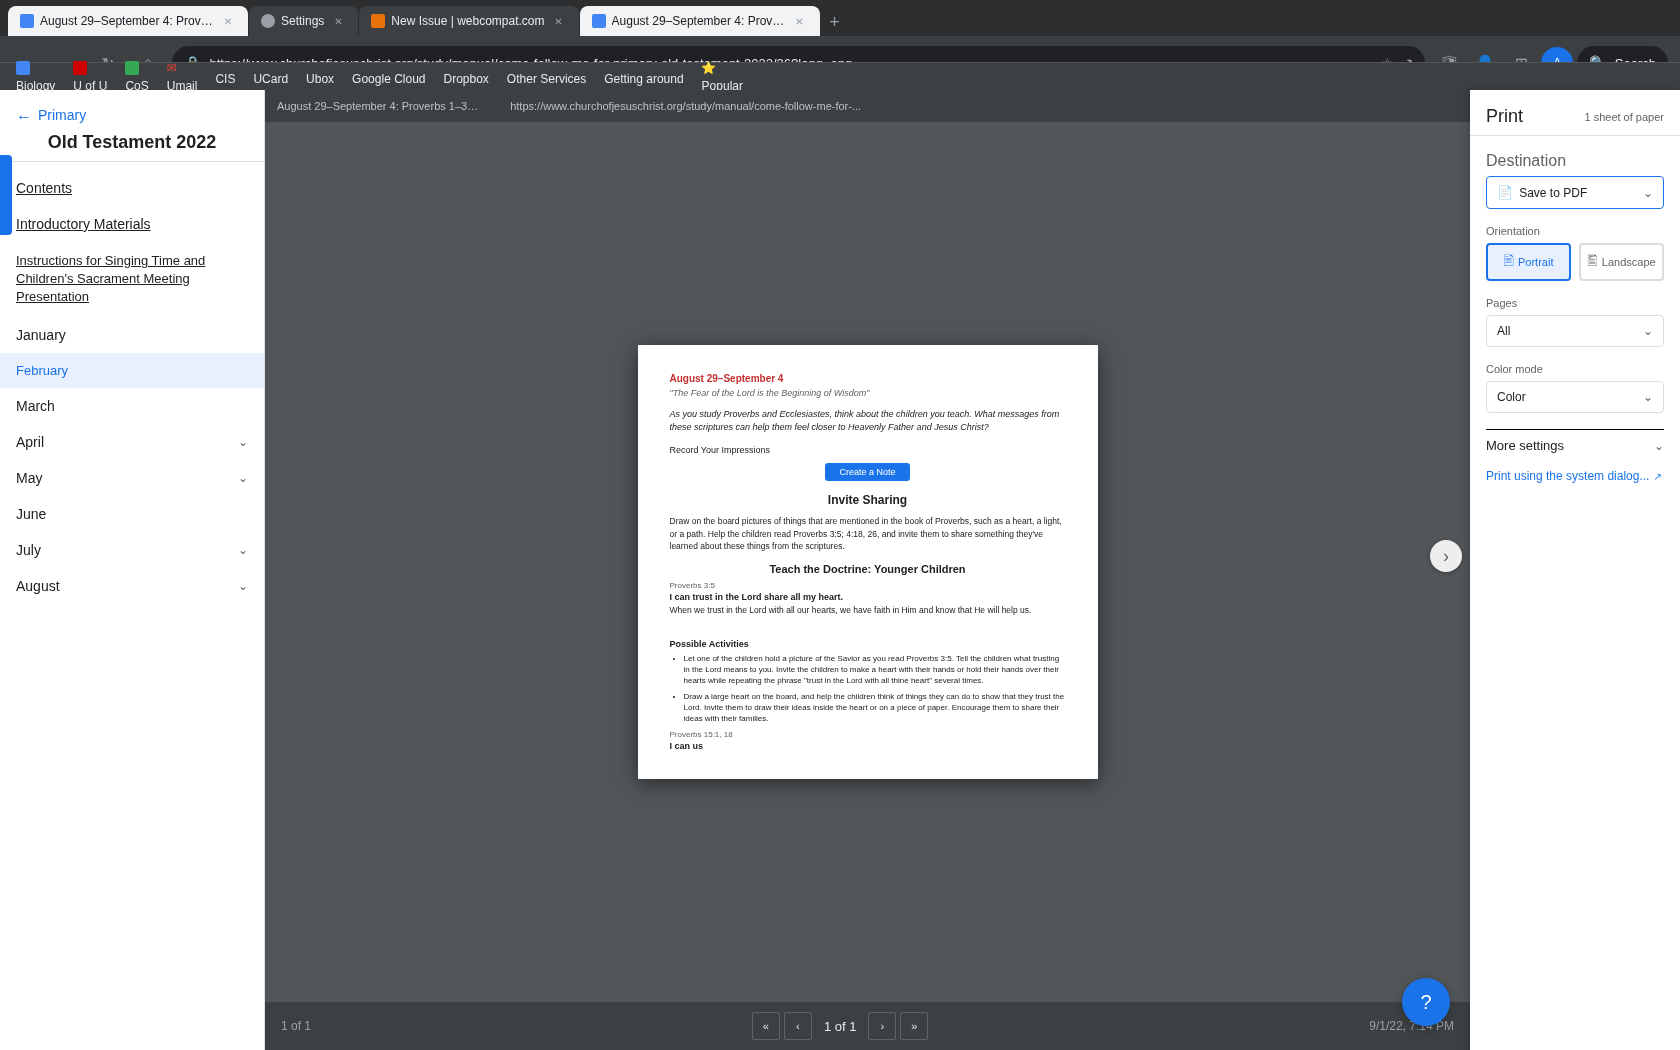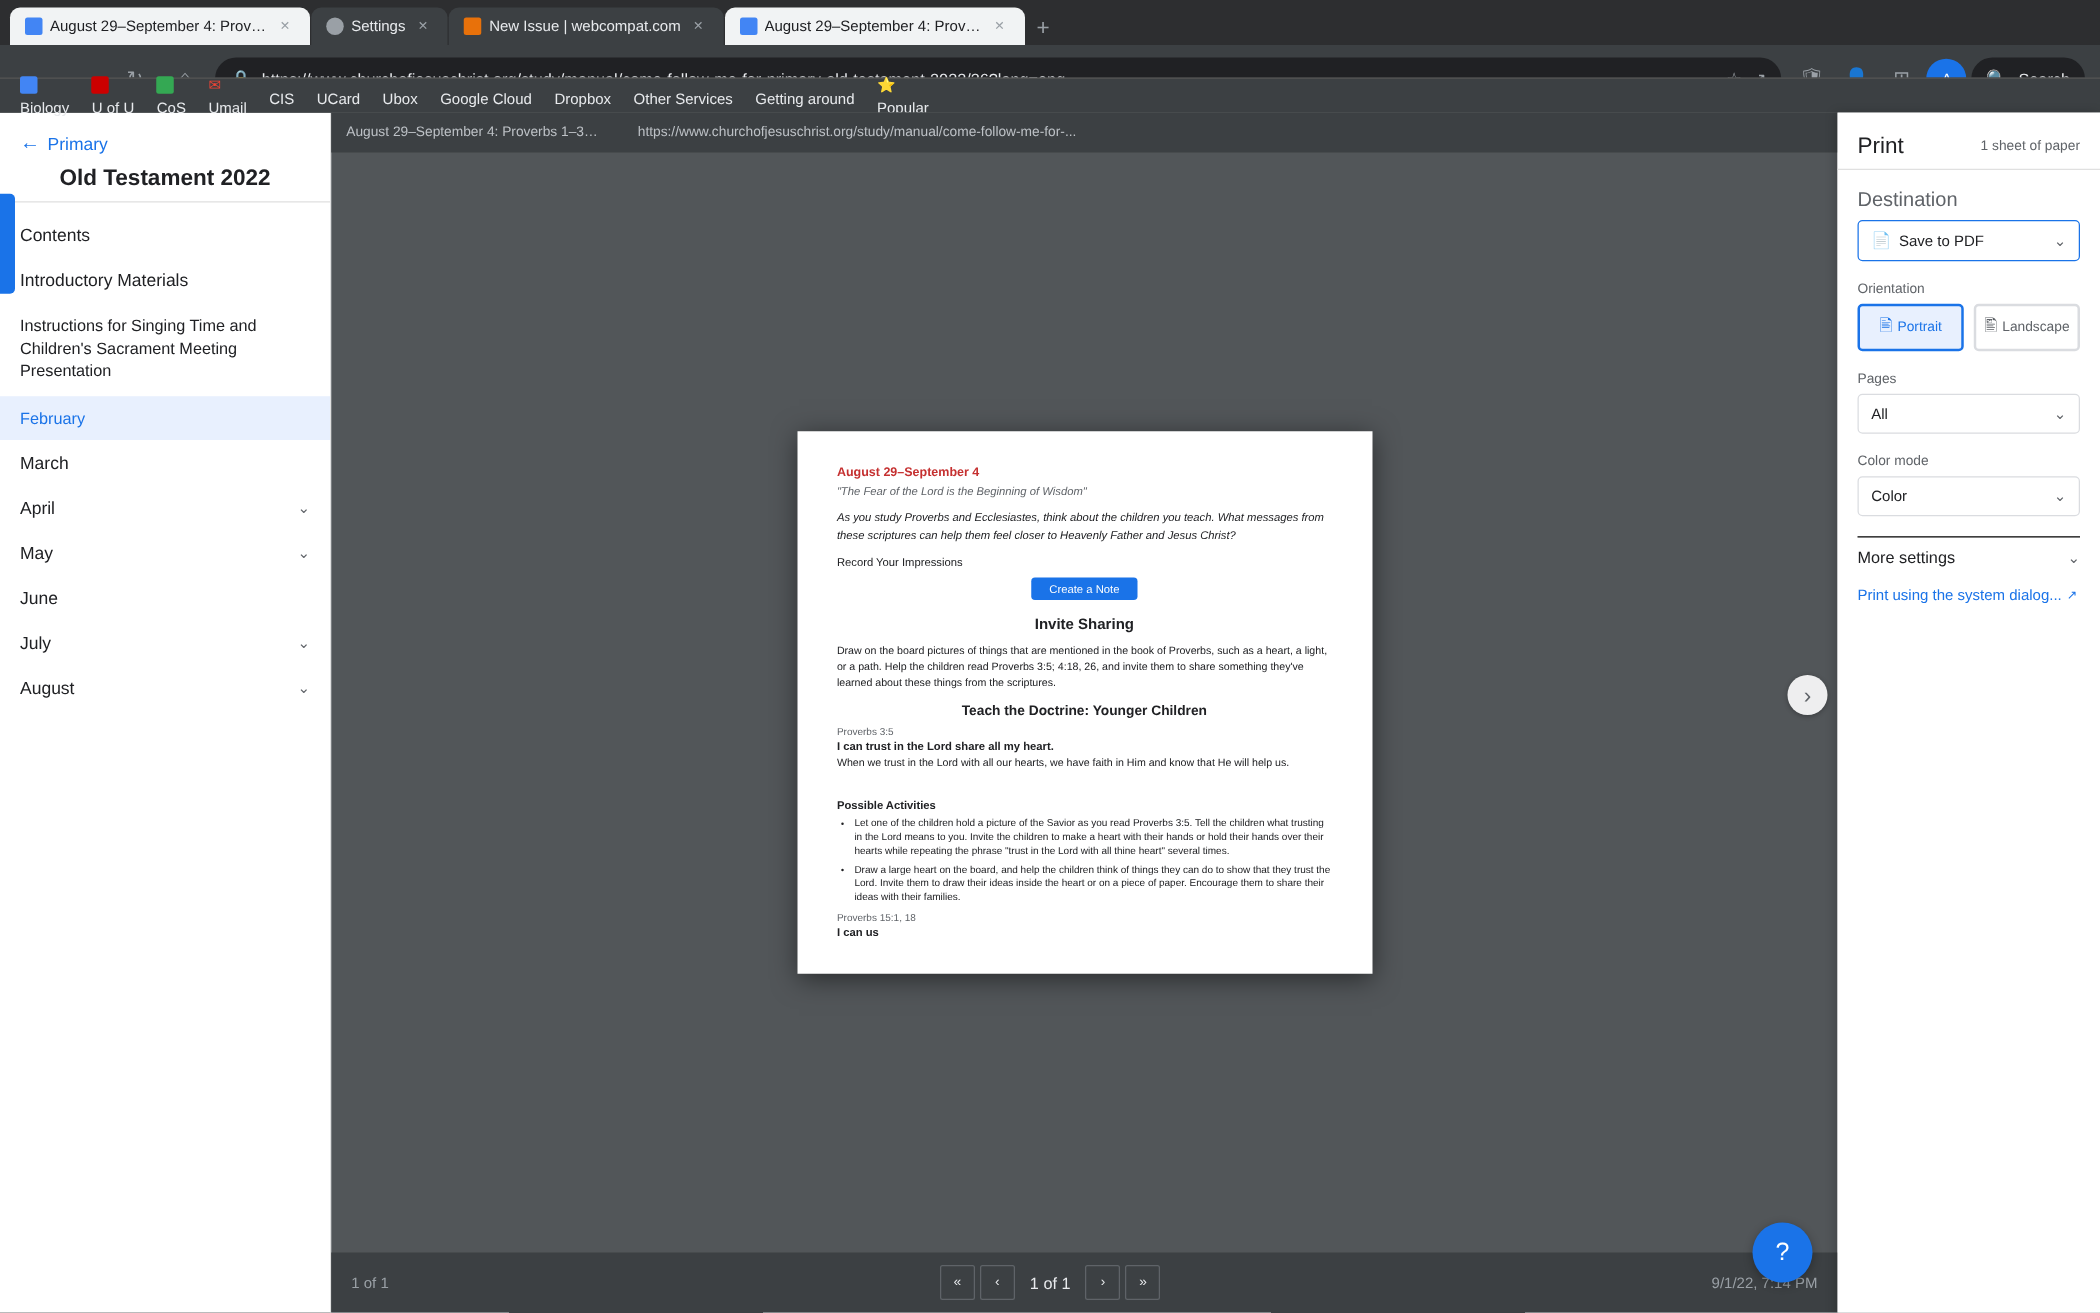--- a/index.html
+++ b/index.html
@@ -33,21 +33,21 @@
     
     .main-layout { display: flex; width: 100%; height: calc(1050px - 90px); }
 
     
     .sidebar { width: 265px; height: 100%; background: #fff; border-right: 1px solid #e0e0e0; display: flex; flex-direction: column; overflow: hidden; flex-shrink: 0; }
     .sidebar-header { padding: 16px 16px 8px; border-bottom: 1px solid #e0e0e0; }
     .sidebar-back { display: flex; align-items: center; gap: 6px; color: #1a73e8; font-size: 14px; cursor: pointer; margin-bottom: 8px; }
     .sidebar-back-icon { font-size: 16px; }
     .sidebar-title { font-size: 18px; font-weight: 600; color: #202124; text-align: center; }
     .sidebar-nav { flex: 1; overflow-y: auto; padding: 8px 0; }
-    .sidebar-item { padding: 10px 16px; font-size: 14px; color: #202124; cursor: pointer; }
+    .sidebar-item { padding: 10px 16px; font-size: 14px; color: #202124; cursor: pointer; text-decoration: underline; }
     .sidebar-item-with-sub { display: flex; align-items: center; justify-content: space-between; padding: 10px 16px; font-size: 14px; color: #202124; cursor: pointer; }
     .sidebar-chevron { font-size: 12px; color: #5f6368; }
     .sidebar-highlighted { background: #e8f0fe; color: #1a73e8; font-weight: 500; padding: 10px 16px; font-size: 13px; cursor: pointer; }
 
     
     .content-area { flex: 1; height: 100%; overflow-y: auto; background: #fff; position: relative; }
     .content-main { padding: 32px 48px; max-width: 900px; }
     .content-date { color: #1a73e8; font-size: 14px; font-weight: 500; margin-bottom: 8px; }
     .content-title { font-size: 40px; font-weight: 700; color: #1a73e8; line-height: 1.2; margin-bottom: 16px; }
     .content-subtitle { font-size: 18px; color: #5f6368; font-style: italic; margin-bottom: 24px; }
@@ -210,20 +210,23 @@
     <div class="sidebar-nav">
       <div class="sidebar-item">
         <span>Contents</span>
       </div>
       <div class="sidebar-item">
         <span>Introductory Materials</span>
       </div>
       <div class="sidebar-item" style="font-size:13px;line-height:1.4;">
         <span>Instructions for Singing Time and Children's Sacrament Meeting Presentation</span>
       </div>
+      <div class="sidebar-item-with-sub">
+        <span>January</span>
+      </div>
       <div class="sidebar-highlighted">
         <span>February</span>
       </div>
       <div class="sidebar-item-with-sub">
         <span>March</span>
       </div>
       <div class="sidebar-item-with-sub">
         <span>April</span>
         <span class="sidebar-chevron">⌄</span>
       </div>

